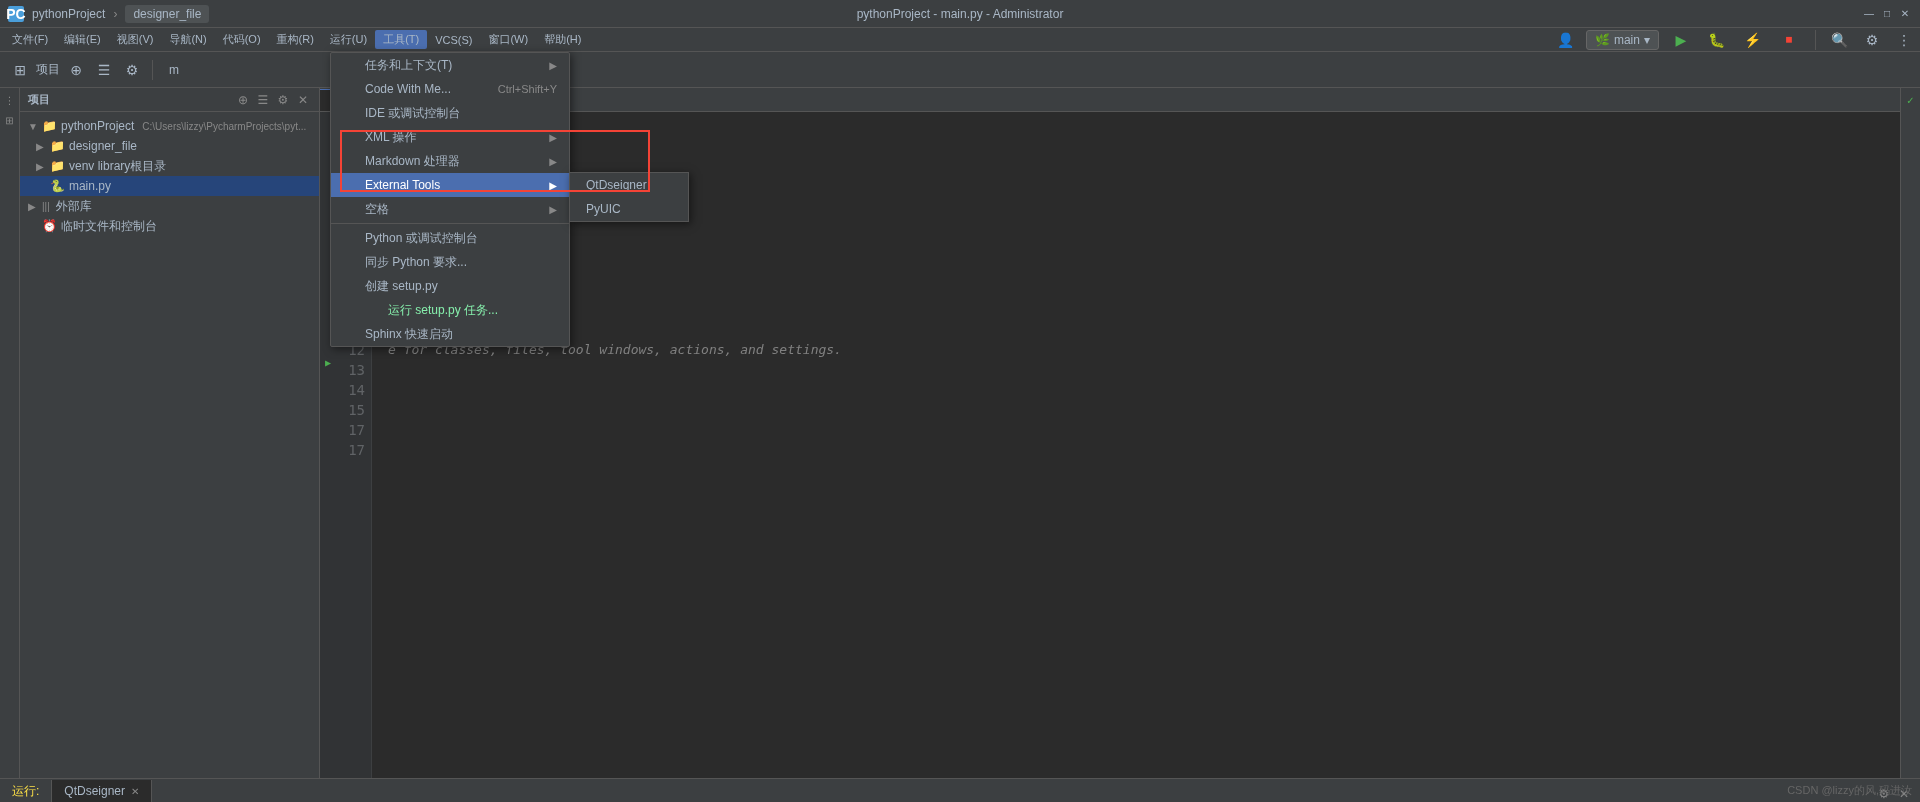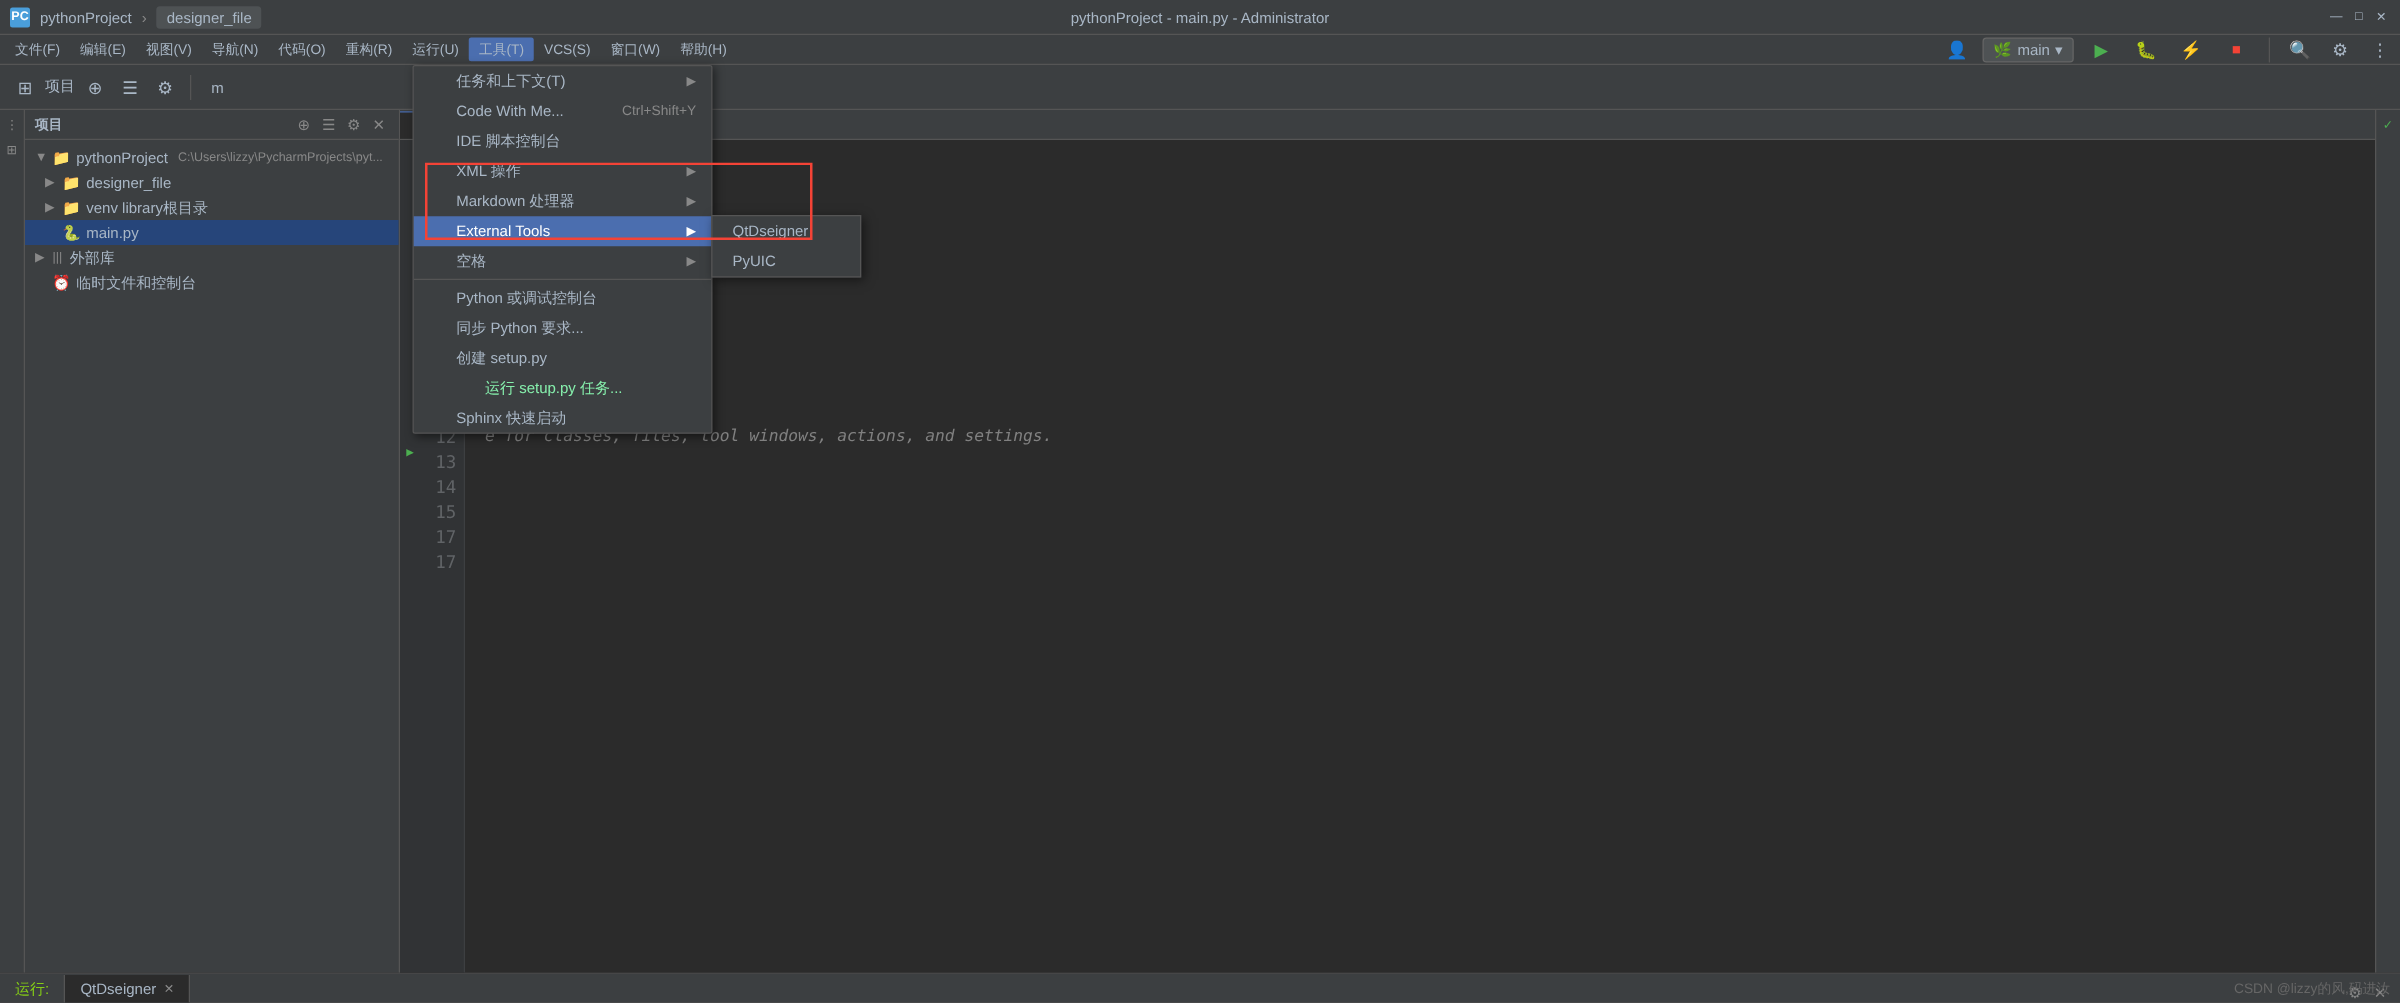--- a/index.html
+++ b/index.html
@@ -29,21 +29,21 @@
       display: flex;
       align-items: center;
       gap: 8px;
       flex: 1;
     }
     .app-icon {
       width: 16px; height: 16px;
       background: #4a9eda;
       border-radius: 2px;
       display: flex; align-items: center; justify-content: center;
-      font-size: 10px; color: white; font-weight: bold;
+      font-size: 14px; color: white; font-weight: bold;
     }
     .project-name {
       font-size: 12px;
       color: #a9b7c6;
     }
     .file-name {
       font-size: 12px;
       color: #a9b7c6;
       background: #4e5254;
       padding: 2px 8px;
@@ -295,21 +295,21 @@
       height: 22px;
       padding: 0 12px;
       display: flex; align-items: center; gap: 6px;
       cursor: pointer; font-size: 12px;
       border-right: 1px solid #555;
     }
     .bottom-tab.active {
       background: #2b2b2b;
       color: #a9b7c6;
     }
-    .bottom-tab.inactive { color: #84cc16; background: #3c3f41; }
+    .bottom-tab.inactive { color: #fde047; background: #3c3f41; }
 
     
     .dropdown-menu {
       position: absolute;
       background: #3c3f41;
       border: 1px solid #555;
       border-radius: 2px;
       min-width: 200px;
       z-index: 1000;
       box-shadow: 2px 2px 8px rgba(0,0,0,0.5);
@@ -599,21 +599,21 @@
     <span>任务和上下文(T)</span>
     <span class="dropdown-item-arrow">▶</span>
   </div>
   <div class="dropdown-item">
     <span class="dropdown-icon"></span>
     <span>Code With Me...</span>
     <span class="dropdown-item-shortcut">Ctrl+Shift+Y</span>
   </div>
   <div class="dropdown-item">
     <span class="dropdown-icon"></span>
-    <span>IDE 脚本控制台</span>
+    <span>IDE 或调试控制台</span>
   </div>
   <div class="dropdown-item">
     <span class="dropdown-icon"></span>
     <span>XML 操作</span>
     <span class="dropdown-item-arrow">▶</span>
   </div>
   <div class="dropdown-item">
     <span class="dropdown-icon"></span>
     <span>Markdown 处理器</span>
     <span class="dropdown-item-arrow">▶</span>

